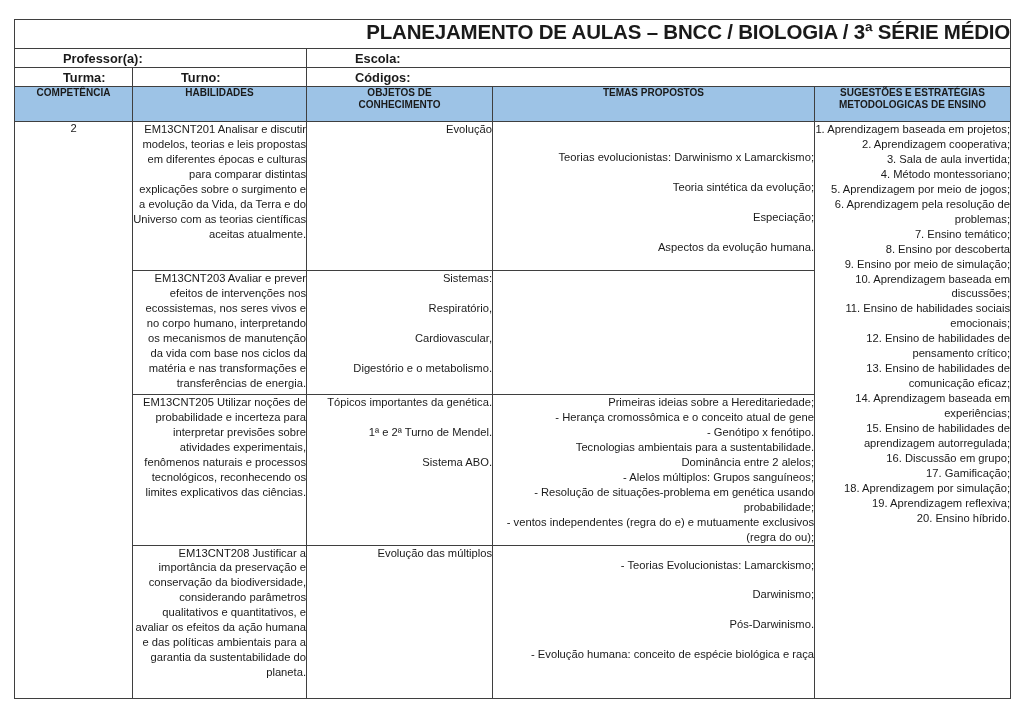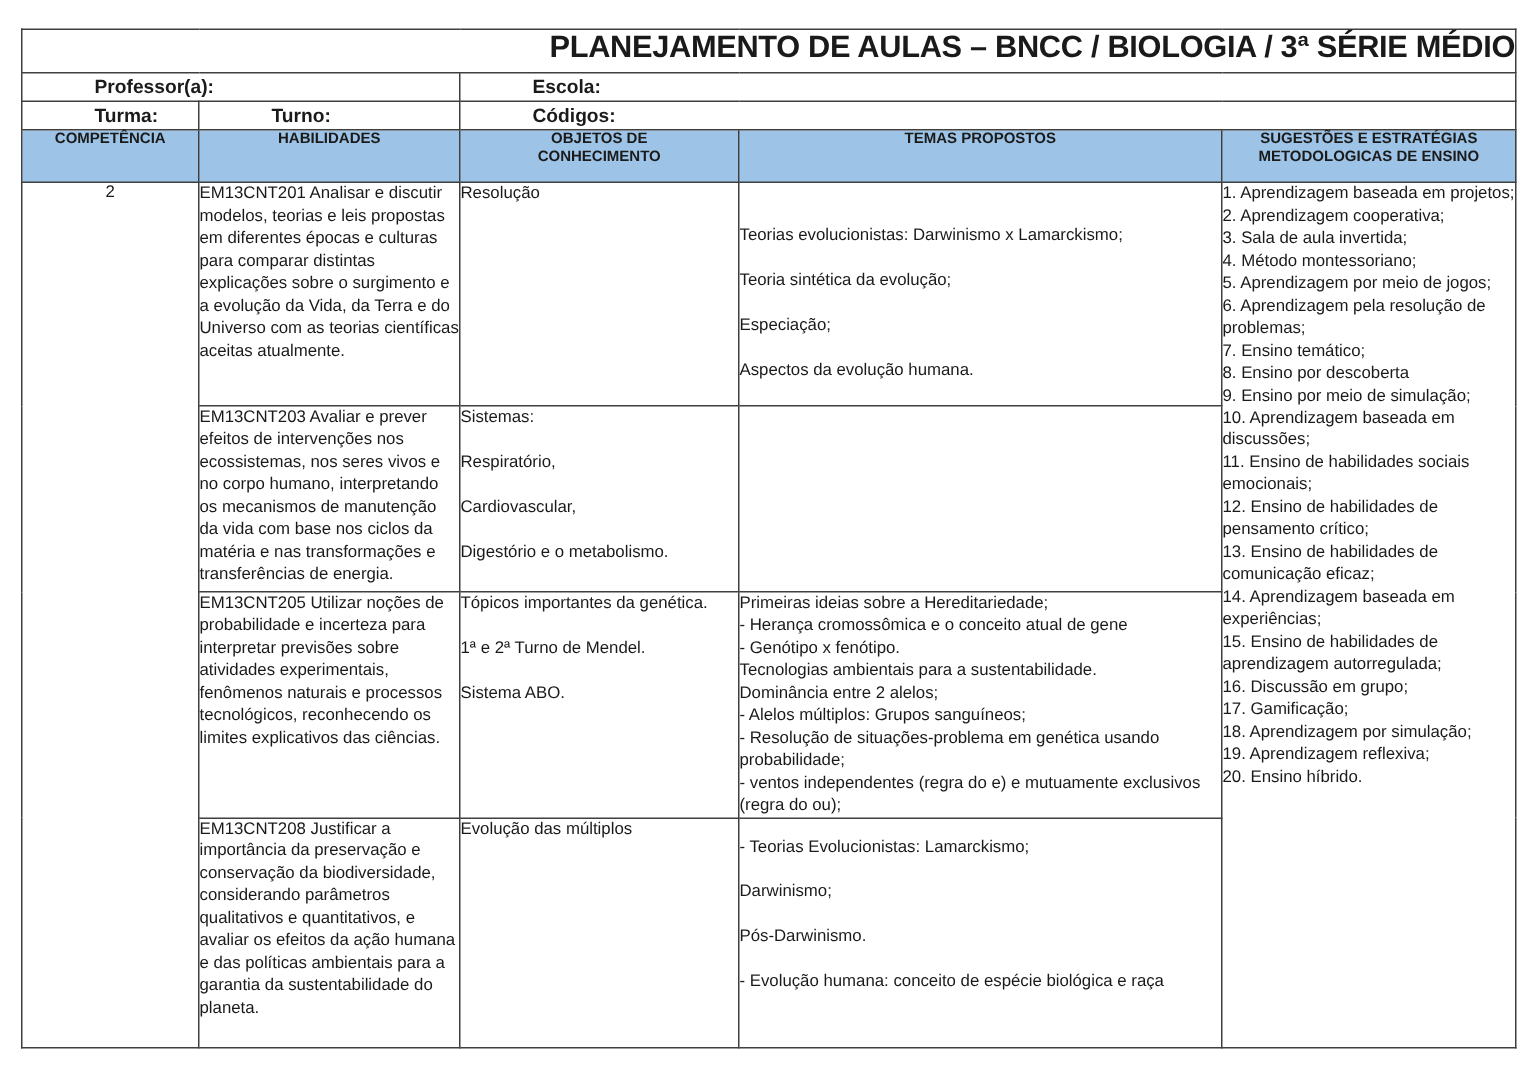--- a/index.html
+++ b/index.html
@@ -72,20 +72,21 @@
   .hdr-text {
     font-size: 10px;
     font-weight: bold;
     line-height: 1.15;
     display: block;
   }
 
   
   .body-cell {
     padding: 5px 6px 5px 7px;
+    text-align: right;
   }
   .cell-text {
     font-size: 11.2px;
     line-height: 1.335;
     white-space: pre-line;
     display: block;
   }
   .cell-mid {
     vertical-align: middle;
   }
@@ -173,21 +174,21 @@
     </tr>
 
     <tr>
       <td class="body-cell cell-center" rowspan="4">
         <span class="comp-num">2</span>
       </td>
       <td class="body-cell" style="height:148px">
         <span class="cell-text">EM13CNT201 Analisar e discutir modelos, teorias e leis propostas em diferentes épocas e culturas para comparar distintas explicações sobre o surgimento e a evolução da Vida, da Terra e do Universo com as teorias científicas aceitas atualmente.</span>
       </td>
       <td class="body-cell cell-mid">
-        <span class="cell-text">Resolução</span>
+        <span class="cell-text">Evolução</span>
       </td>
       <td class="body-cell" style="padding-top:28px">
         <span class="cell-text">Teorias evolucionistas: Darwinismo x Lamarckismo;
 
 Teoria sintética da evolução;
 
 Especiação;
 
 Aspectos da evolução humana.</span>
       </td>

